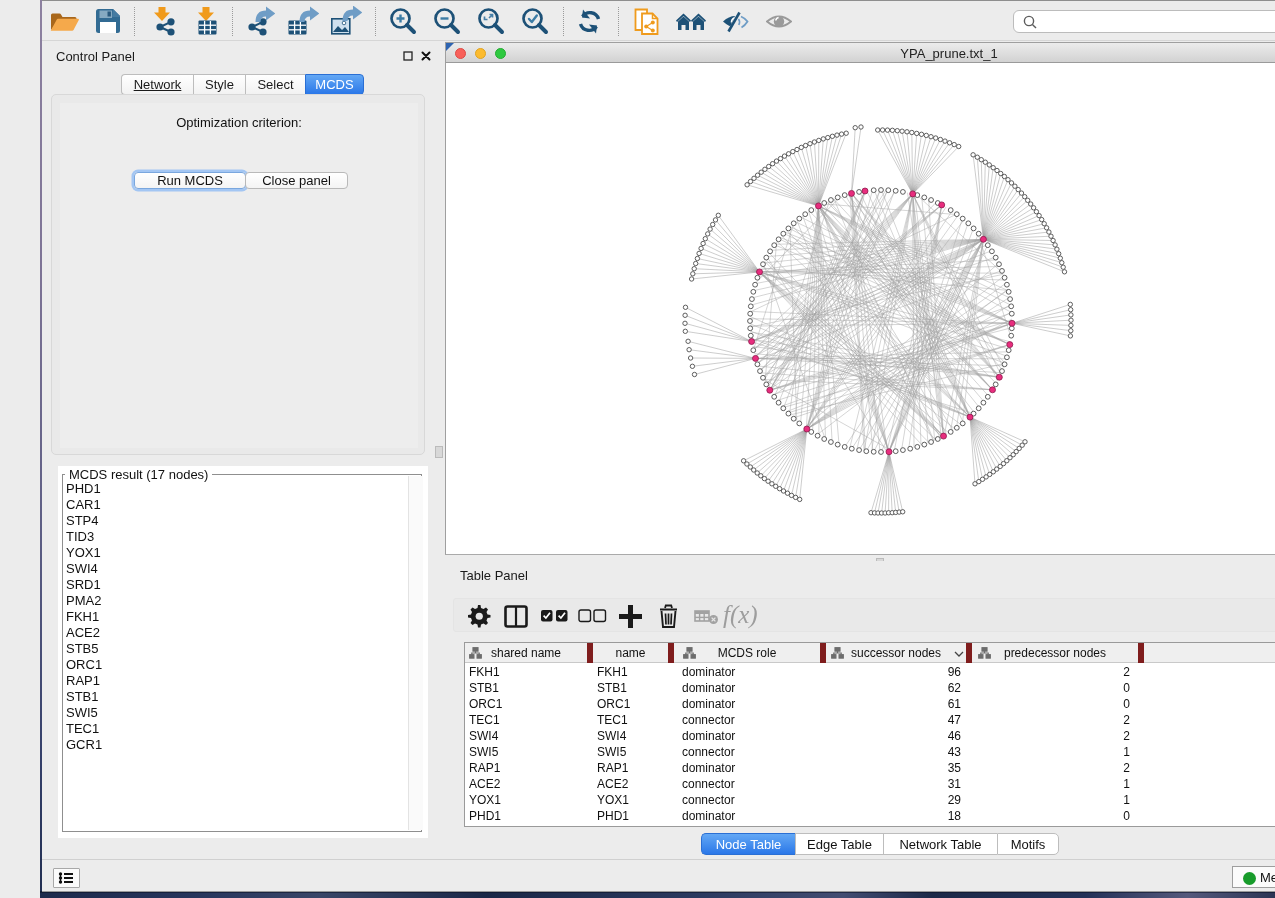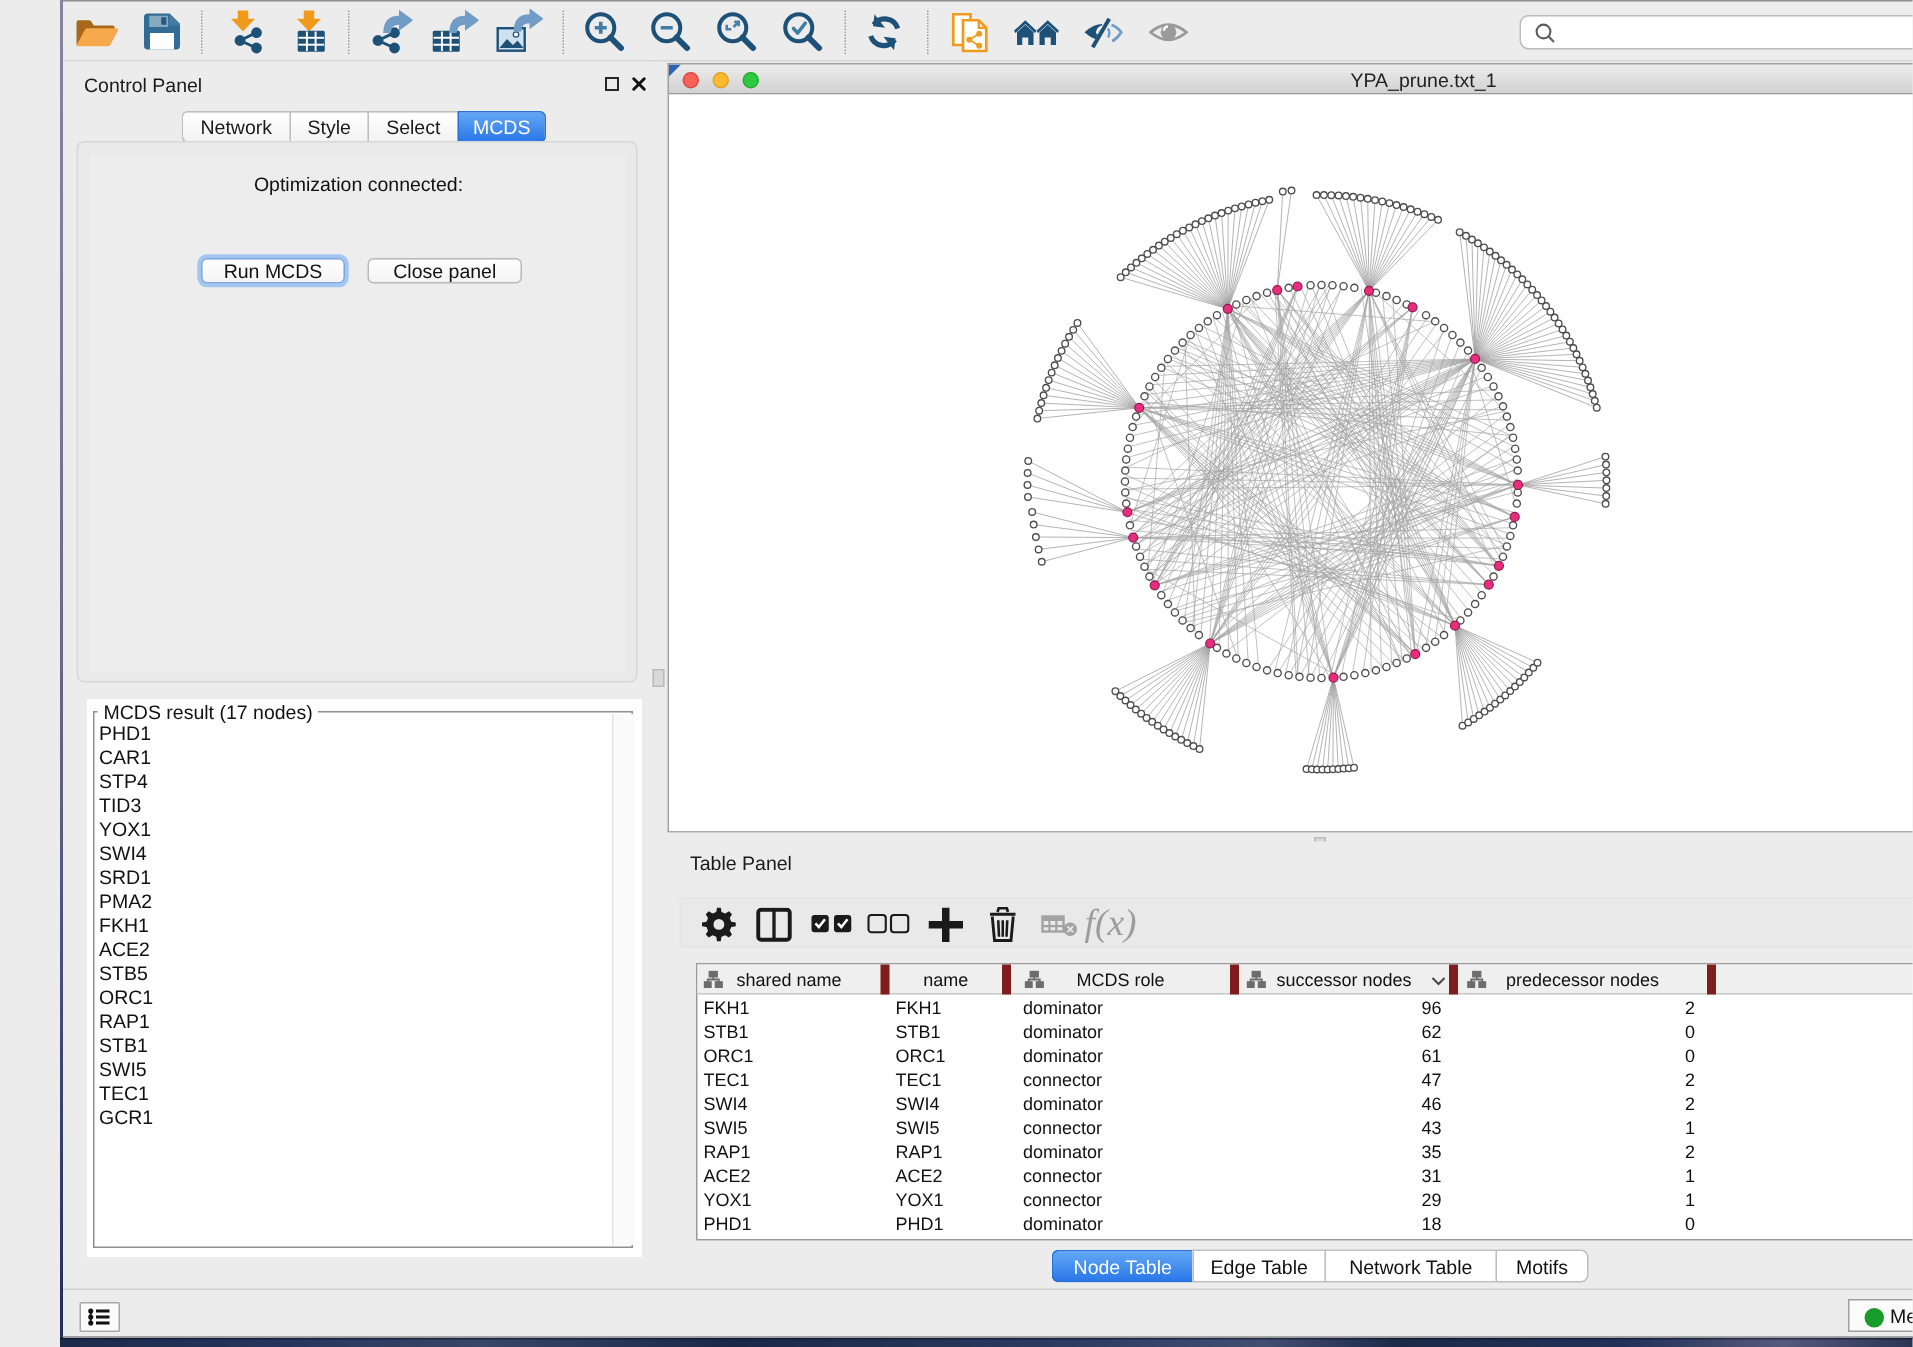--- a/index.html
+++ b/index.html
@@ -22,32 +22,32 @@
 #search { position:absolute; left:971px; top:9px; width:293px; height:23px; background:#fff; border:1px solid #bcbcbc; border-radius:6px; }
 
 
 #cpanel { left:2px; top:41px; width:391px; height:818px; background:#ececec; }
 #cp-title { position:absolute; left:14px; top:8px; font-size:13px; color:#1a1a1a; }
 .winbtn { position:absolute; top:10px; font-size:11px; color:#222; }
 
 
 .tabrow { position:absolute; top:33px; left:79px; height:21px; display:flex; font-size:13px; }
 .tab { border:1px solid #bdbdbd; border-right:none; background:linear-gradient(#ffffff,#f2f2f2); color:#1a1a1a; display:flex; align-items:center; justify-content:center; }
-.tab.first { border-radius:4px 0 0 4px; }
+.tab.first { border-radius:4px 0 0 4px;text-decoration:underline; }
 .tab.last  { border-radius:0 4px 4px 0; border-right:1px solid #bdbdbd; }
 .tab.sel { background:linear-gradient(#63a8f5,#2a77e8); color:#fff; border-color:#2a6fd4; }
 
 #cp-body { position:absolute; left:9px; top:53px; width:374px; height:361px; background:#e9e9e9; border:1px solid #d8d8d8; border-radius:5px; }
 #cp-inner { position:absolute; left:8px; top:8px; width:358px; height:345px; background:#ededed; }
 #opt-label { position:absolute; left:0; top:12px; width:358px; text-align:center; font-size:13px; color:#111; }
 #dropdown { position:absolute; left:26px; top:35px; width:312px; height:20px; background:#fff; border:1px solid #b4b4b4; border-radius:4px; font-size:13px; color:#111; line-height:19px; padding-left:9px; box-shadow:0 0.5px 1px rgba(0,0,0,.15); }
 #dd-btn { position:absolute; right:-1px; top:-1px; width:17px; height:20px; border-radius:0 4px 4px 0; background:linear-gradient(#6caef8,#2e7be7); }
 .chev { position:absolute; left:4px; width:9px; height:5px; }
 .btn { position:absolute; top:69px; height:17px; background:linear-gradient(#ffffff,#f4f4f4); border:1px solid #b9b9b9; border-radius:4px; font-size:13px; color:#111; text-align:center; line-height:15px; }
-#btn-run { left:74px; width:96px; box-shadow:0 0 0 2.5px #a3c6f3; border-color:#7aa7de; }
+#btn-run { left:74px; width:112px; box-shadow:0 0 0 2.5px #a3c6f3; border-color:#7aa7de; }
 #btn-close { left:185px; width:103px; }
 
 
 #mcds-outer { position:absolute; left:16px; top:425px; width:370px; height:372px; background:#fff; }
 #mcds-border { position:absolute; left:4px; top:8px; width:360px; height:358px; border:1px solid #8f8f8f; }
 #mcds-legend2 { position:absolute; left:7px; top:1px; background:#fff; padding:0 4px; font-size:13px; color:#111; }
 #mcds-list { position:absolute; left:8px; top:15px; font-size:13px; color:#111; line-height:16px; }
 #mcds-sb { position:absolute; right:5px; top:10px; width:15px; height:354px; background:#fafafa; border-left:1px solid #e3e3e3; }
 
 
@@ -264,21 +264,21 @@
       <path d="M1.5 1.5 L8.5 8.5 M8.5 1.5 L1.5 8.5" stroke="#111" stroke-width="2" stroke-linecap="round"></path>
     </svg>
   <div class="tabrow">
     <div class="tab first" style="width:72px">Network</div>
     <div class="tab" style="width:52px">Style</div>
     <div class="tab" style="width:60px">Select</div>
     <div class="tab last sel" style="width:59px">MCDS</div>
   </div>
   <div id="cp-body">
     <div id="cp-inner">
-      <div id="opt-label">Optimization connected:</div>
+      <div id="opt-label">Optimization criterion:</div>
       <div class="btn" id="btn-run">Run MCDS</div>
       <div class="btn" id="btn-close">Close panel</div>
     </div>
   </div>
   <div id="mcds-outer">
     <div id="mcds-border"></div>
     <div id="mcds-legend2">MCDS result (17 nodes)</div>
     <div id="mcds-list">PHD1<br>CAR1<br>STP4<br>TID3<br>YOX1<br>SWI4<br>SRD1<br>PMA2<br>FKH1<br>ACE2<br>STB5<br>ORC1<br>RAP1<br>STB1<br>SWI5<br>TEC1<br>GCR1</div>
     <div id="mcds-sb"></div>
   </div>

